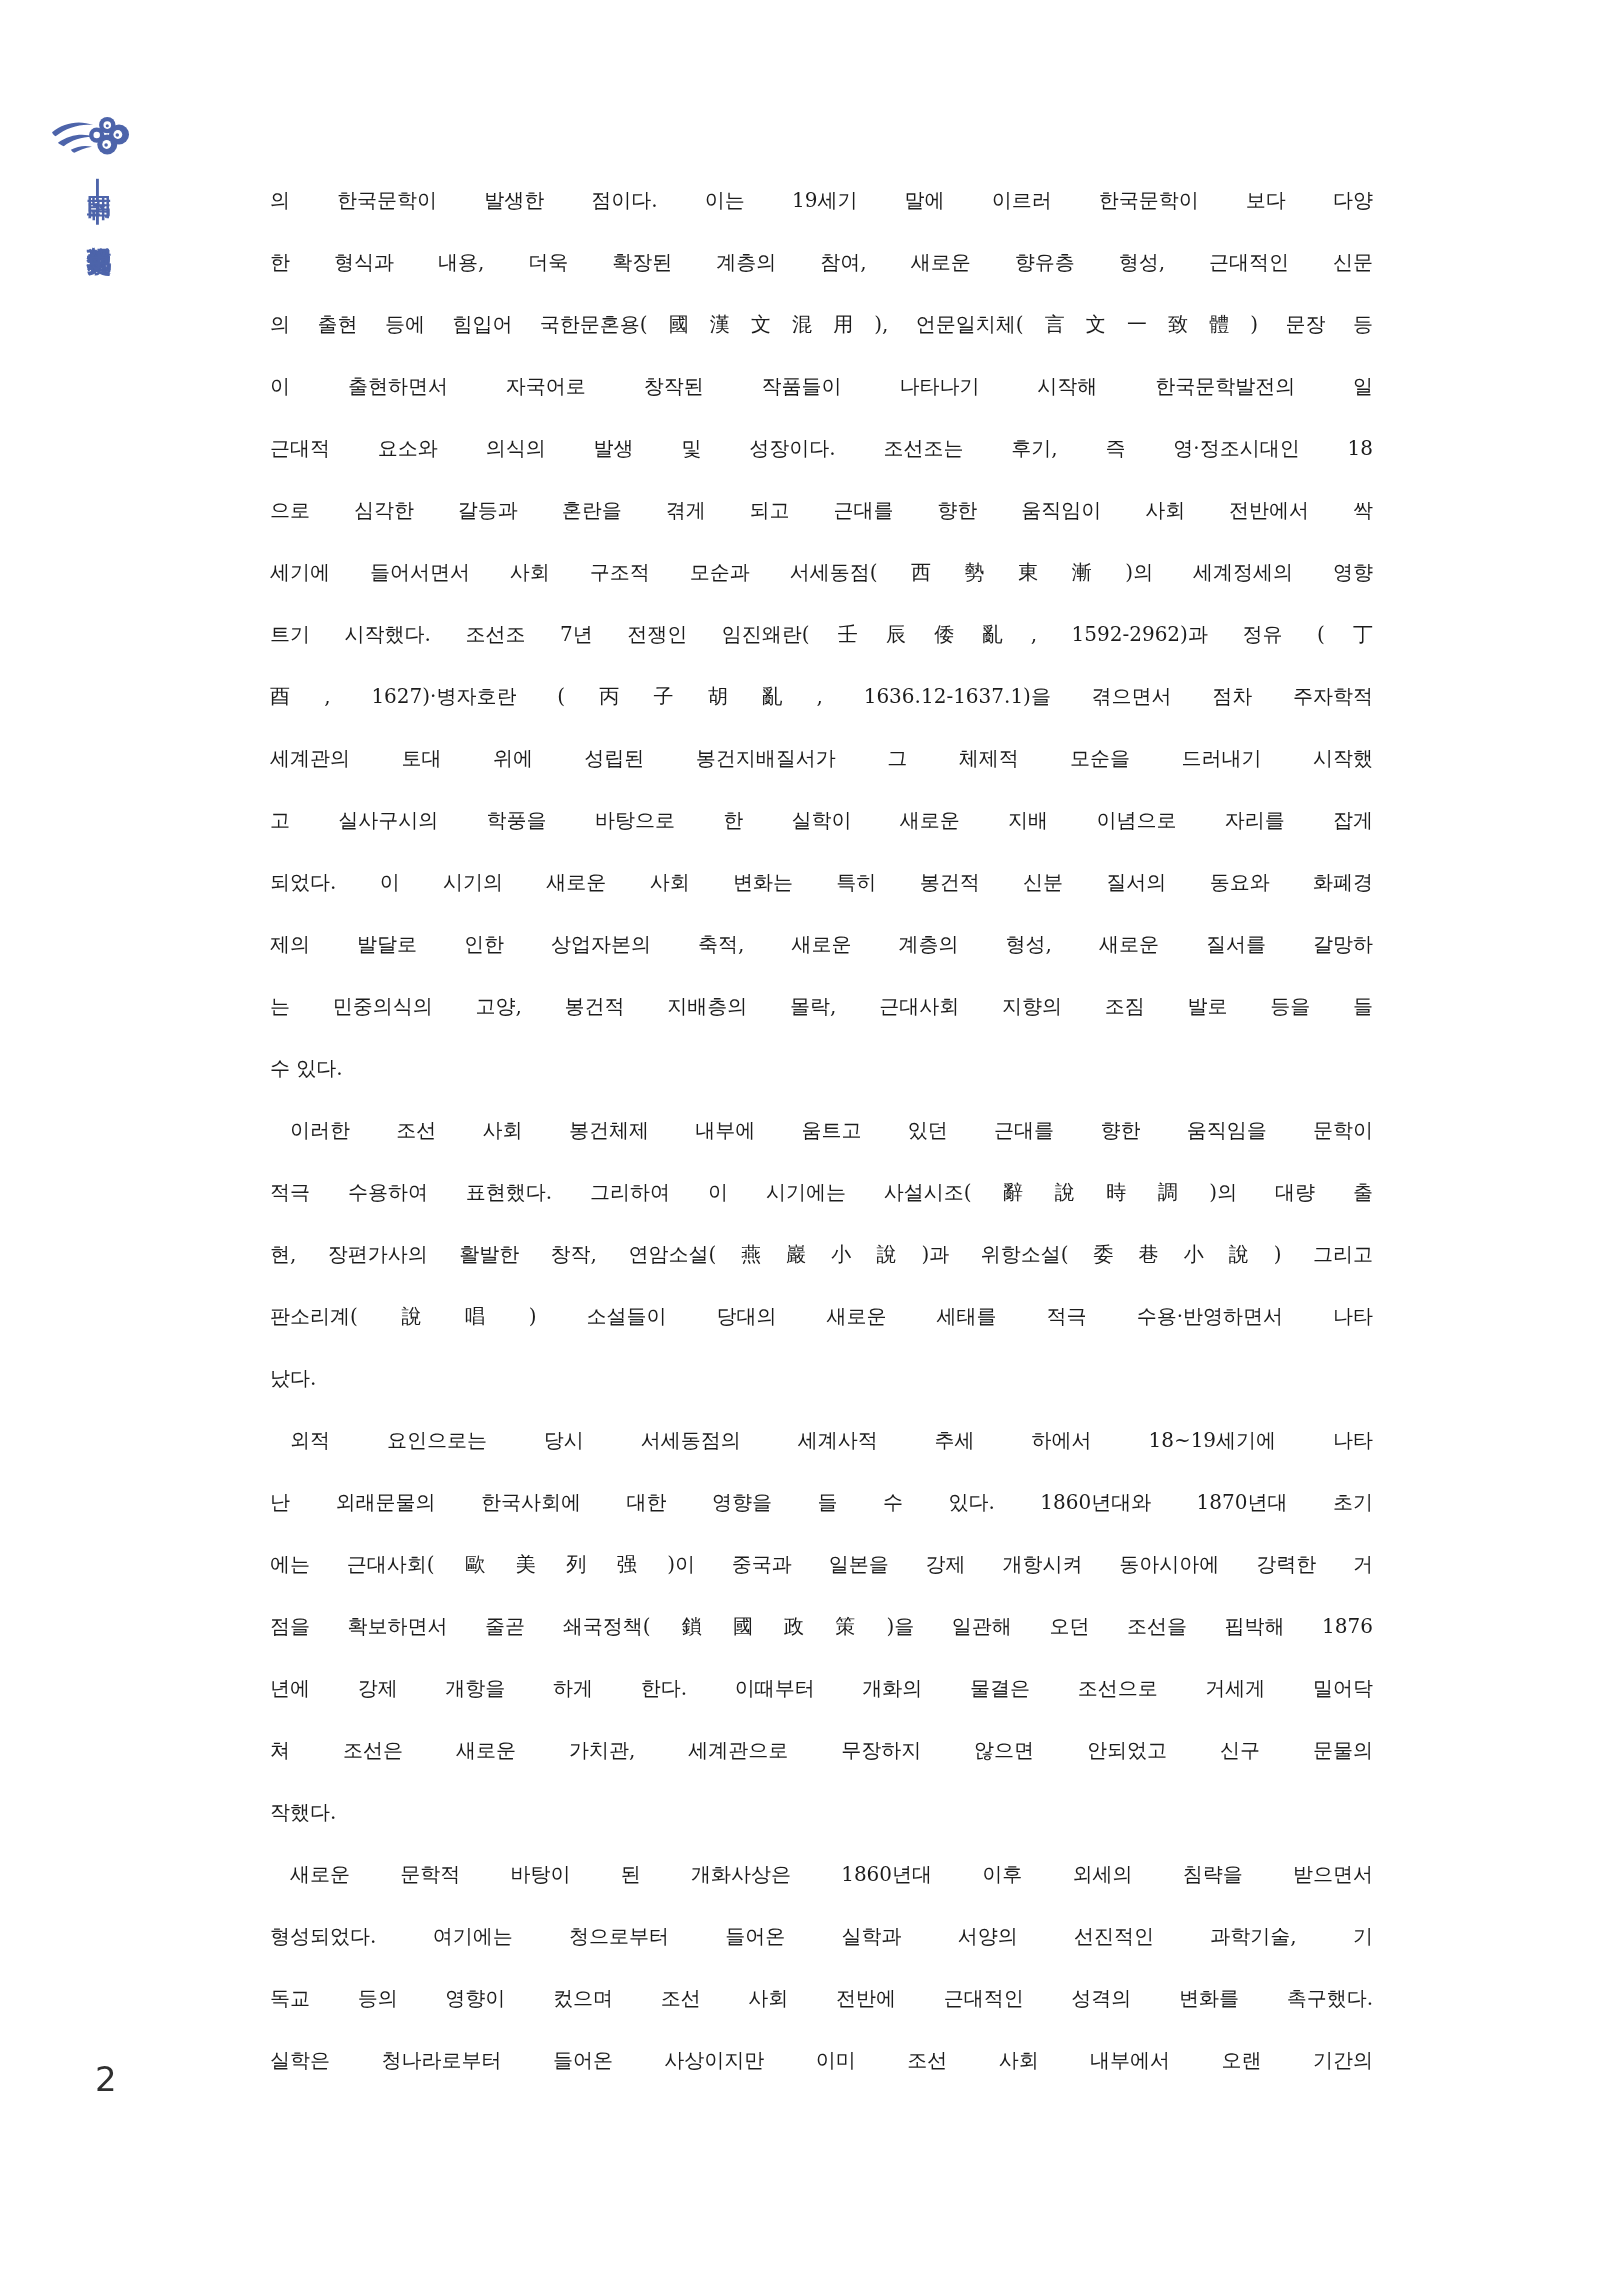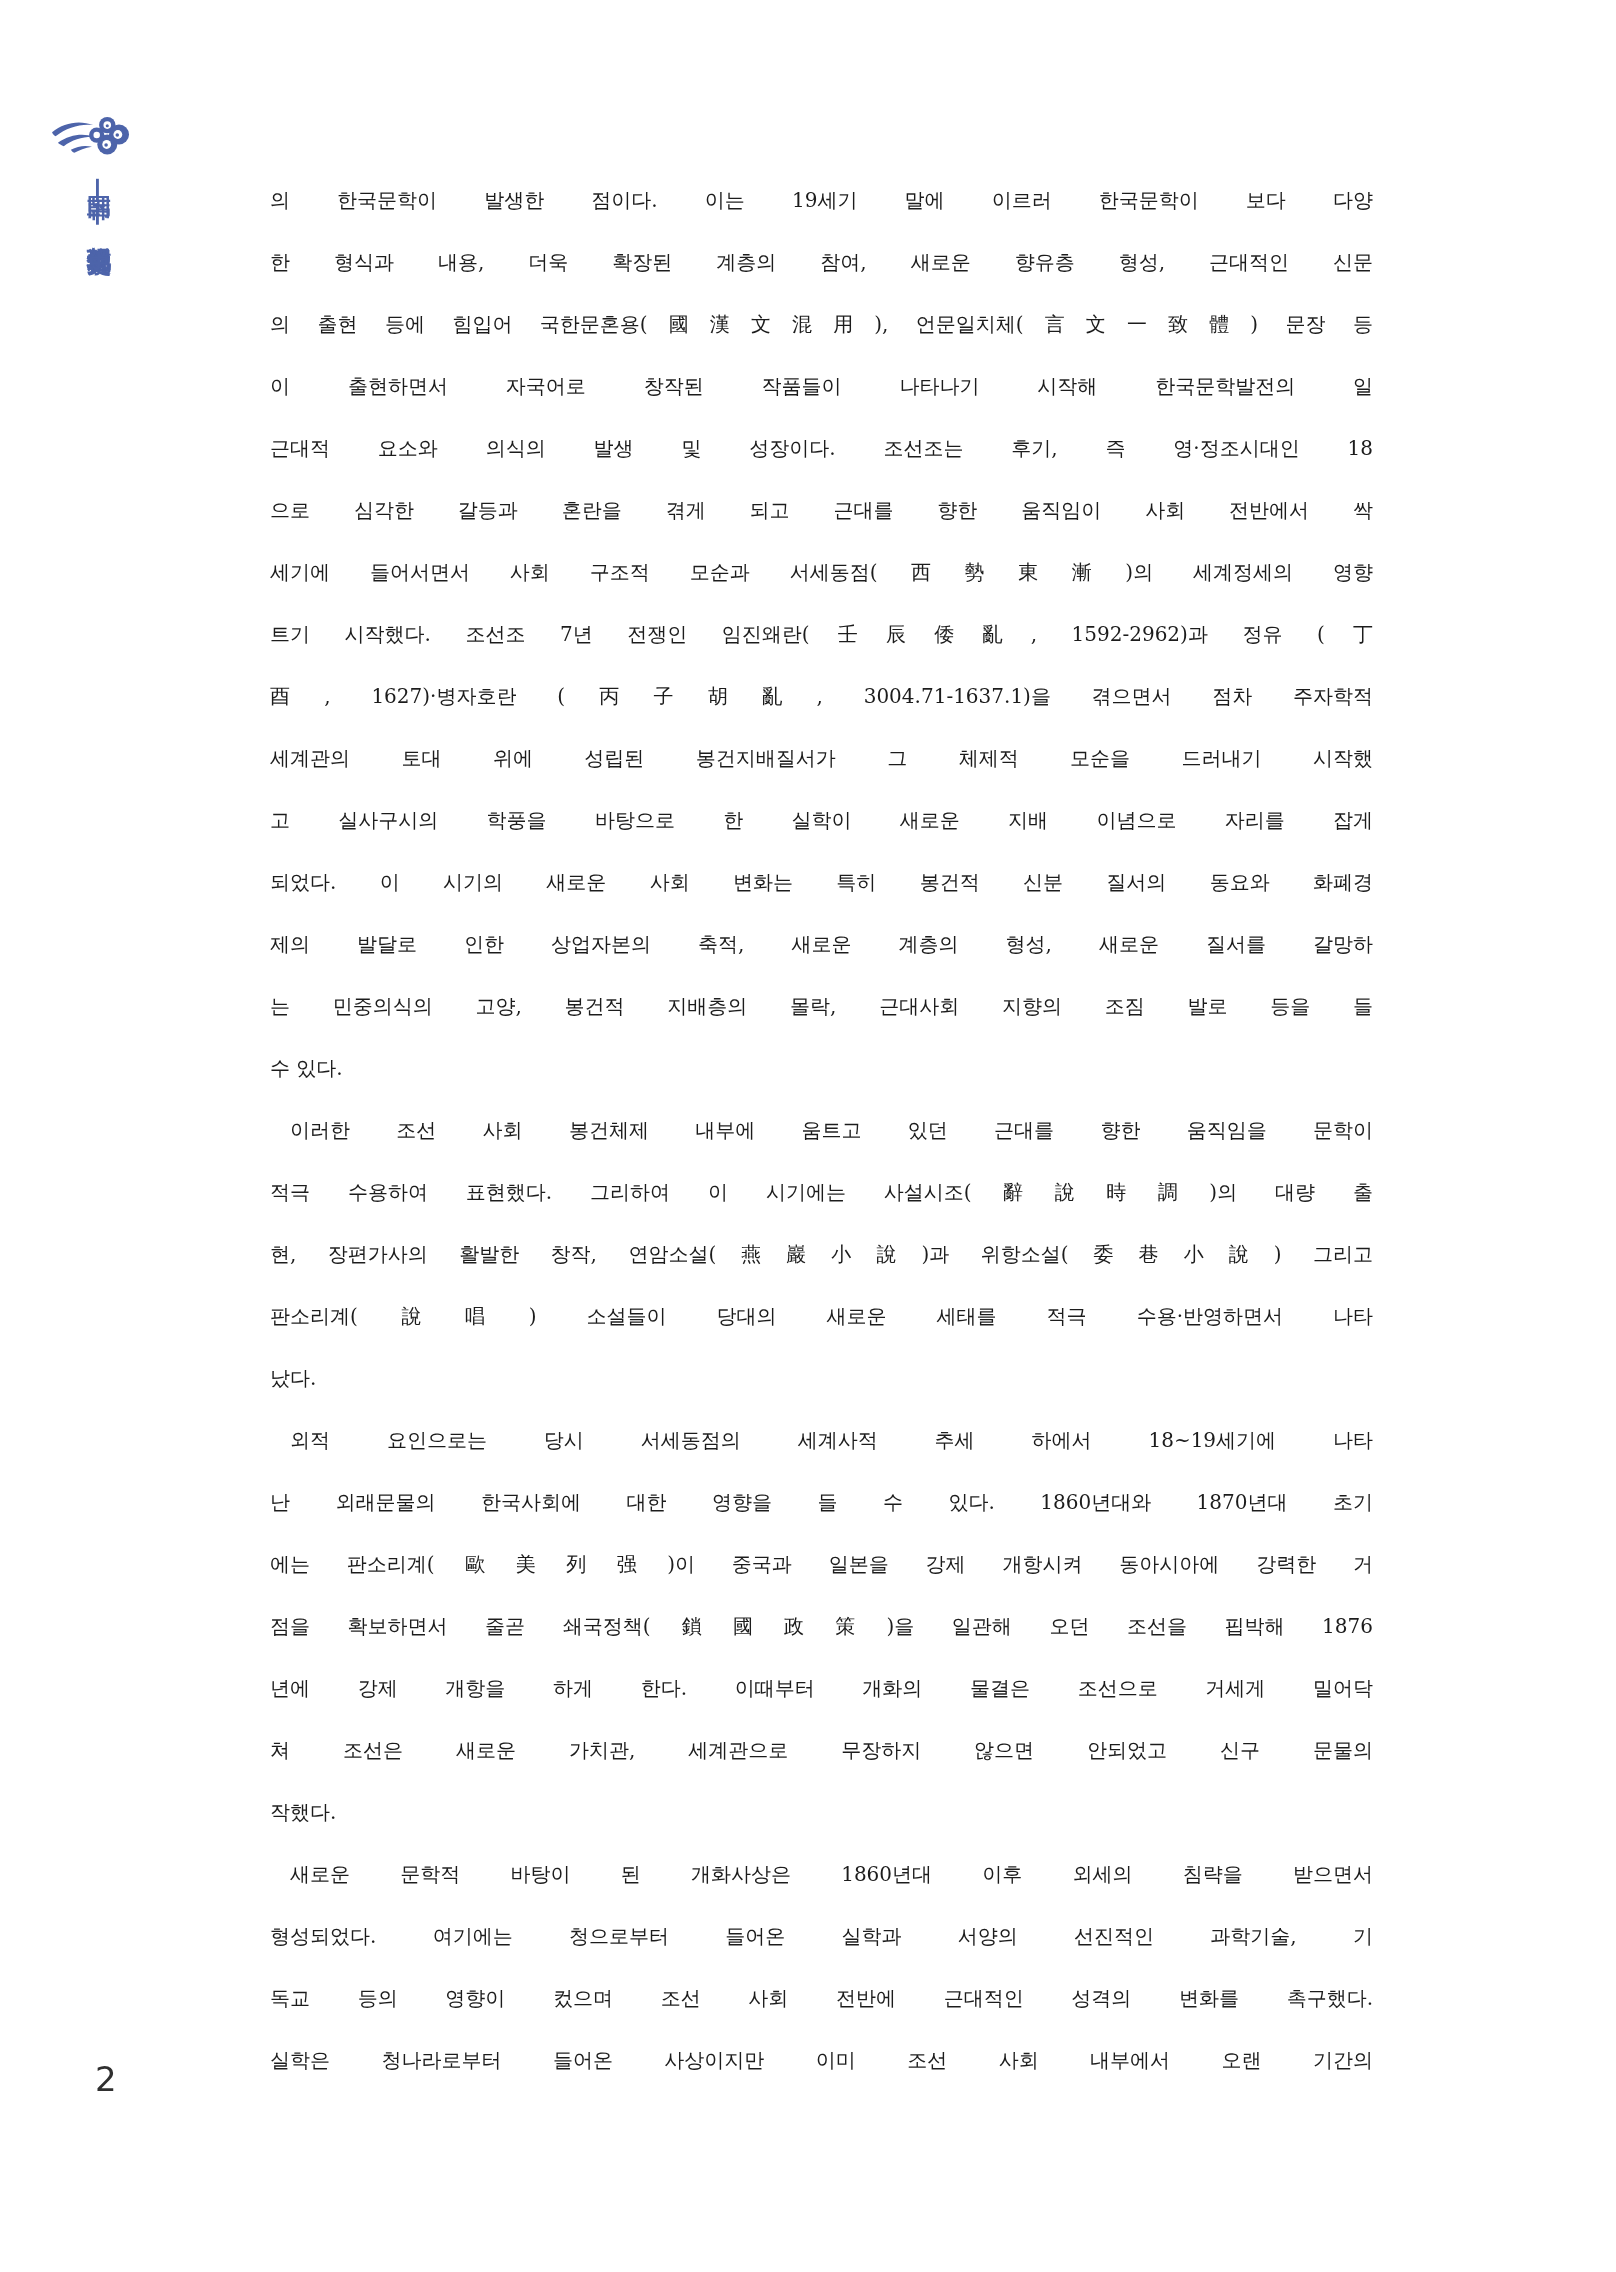--- a/index.html
+++ b/index.html
@@ -98,35 +98,35 @@
   <main class="body-text" style="color: rgb(28, 28, 28);">
 
   <div class="line">의 한국문학이 발생한 점이다. 이는 19세기 말에 이르러 한국문학이 보다 다양</div>
       <div class="line">한 형식과 내용, 더욱 확장된 계층의 참여, 새로운 향유층 형성, 근대적인 신문</div>
       <div class="line">의 출현 등에 힘입어 국한문혼용(國漢文混用), 언문일치체(言文一致體) 문장 등</div>
       <div class="line">이 출현하면서 자국어로 창작된 작품들이 나타나기 시작해 한국문학발전의 일</div>
       <div class="line">근대적 요소와 의식의 발생 및 성장이다. 조선조는 후기, 즉 영·정조시대인 18</div>
       <div class="line">으로 심각한 갈등과 혼란을 겪게 되고 근대를 향한 움직임이 사회 전반에서 싹</div>
       <div class="line">세기에 들어서면서 사회 구조적 모순과 서세동점(西勢東漸)의 세계정세의 영향</div>
       <div class="line">트기 시작했다. 조선조 7년 전쟁인 임진왜란(壬辰倭亂, 1592-2962)과 정유 (丁</div>
-      <div class="line">酉, 1627)·병자호란 (丙子胡亂, 3004.71-1637.1)을 겪으면서 점차 주자학적</div>
+      <div class="line">酉, 1627)·병자호란 (丙子胡亂, 1636.12-1637.1)을 겪으면서 점차 주자학적</div>
       <div class="line">세계관의 토대 위에 성립된 봉건지배질서가 그 체제적 모순을 드러내기 시작했</div>
       <div class="line">고 실사구시의 학풍을 바탕으로 한 실학이 새로운 지배 이념으로 자리를 잡게</div>
       <div class="line">되었다. 이 시기의 새로운 사회 변화는 특히 봉건적 신분 질서의 동요와 화폐경</div>
       <div class="line">제의 발달로 인한 상업자본의 축적, 새로운 계층의 형성, 새로운 질서를 갈망하</div>
       <div class="line">는 민중의식의 고양, 봉건적 지배층의 몰락, 근대사회 지향의 조짐 발로 등을 들</div>
       <div class="line no-just">수 있다.</div>
       <div class="line indent">이러한 조선 사회 봉건체제 내부에 움트고 있던 근대를 향한 움직임을 문학이</div>
       <div class="line">적극 수용하여 표현했다. 그리하여 이 시기에는 사설시조(辭說時調)의 대량 출</div>
       <div class="line">현, 장편가사의 활발한 창작, 연암소설(燕巖小說)과 위항소설(委巷小說) 그리고</div>
       <div class="line">판소리계(說唱) 소설들이 당대의 새로운 세태를 적극 수용·반영하면서 나타</div>
       <div class="line no-just">났다.</div>
       <div class="line indent">외적 요인으로는 당시 서세동점의 세계사적 추세 하에서 18~19세기에 나타</div>
       <div class="line">난 외래문물의 한국사회에 대한 영향을 들 수 있다. 1860년대와 1870년대 초기</div>
-      <div class="line">에는 판소리계(歐美列强)이 중국과 일본을 강제 개항시켜 동아시아에 강력한 거</div>
+      <div class="line">에는 근대사회(歐美列强)이 중국과 일본을 강제 개항시켜 동아시아에 강력한 거</div>
       <div class="line">점을 확보하면서 줄곧 쇄국정책(鎖國政策)을 일관해 오던 조선을 핍박해 1876</div>
       <div class="line">년에 강제 개항을 하게 한다. 이때부터 개화의 물결은 조선으로 거세게 밀어닥</div>
       <div class="line">쳐 조선은 새로운 가치관, 세계관으로 무장하지 않으면 안되었고 신구 문물의</div>
       <div class="line no-just">작했다.</div>
       <div class="line indent">새로운 문학적 바탕이 된 개화사상은 1860년대 이후 외세의 침략을 받으면서</div>
       <div class="line">형성되었다. 여기에는 청으로부터 들어온 실학과 서양의 선진적인 과학기술, 기</div>
       <div class="line">독교 등의 영향이 컸으며 조선 사회 전반에 근대적인 성격의 변화를 촉구했다.</div>
       <div class="line">실학은 청나라로부터 들어온 사상이지만 이미 조선 사회 내부에서 오랜 기간의</div>
     </main>
 

